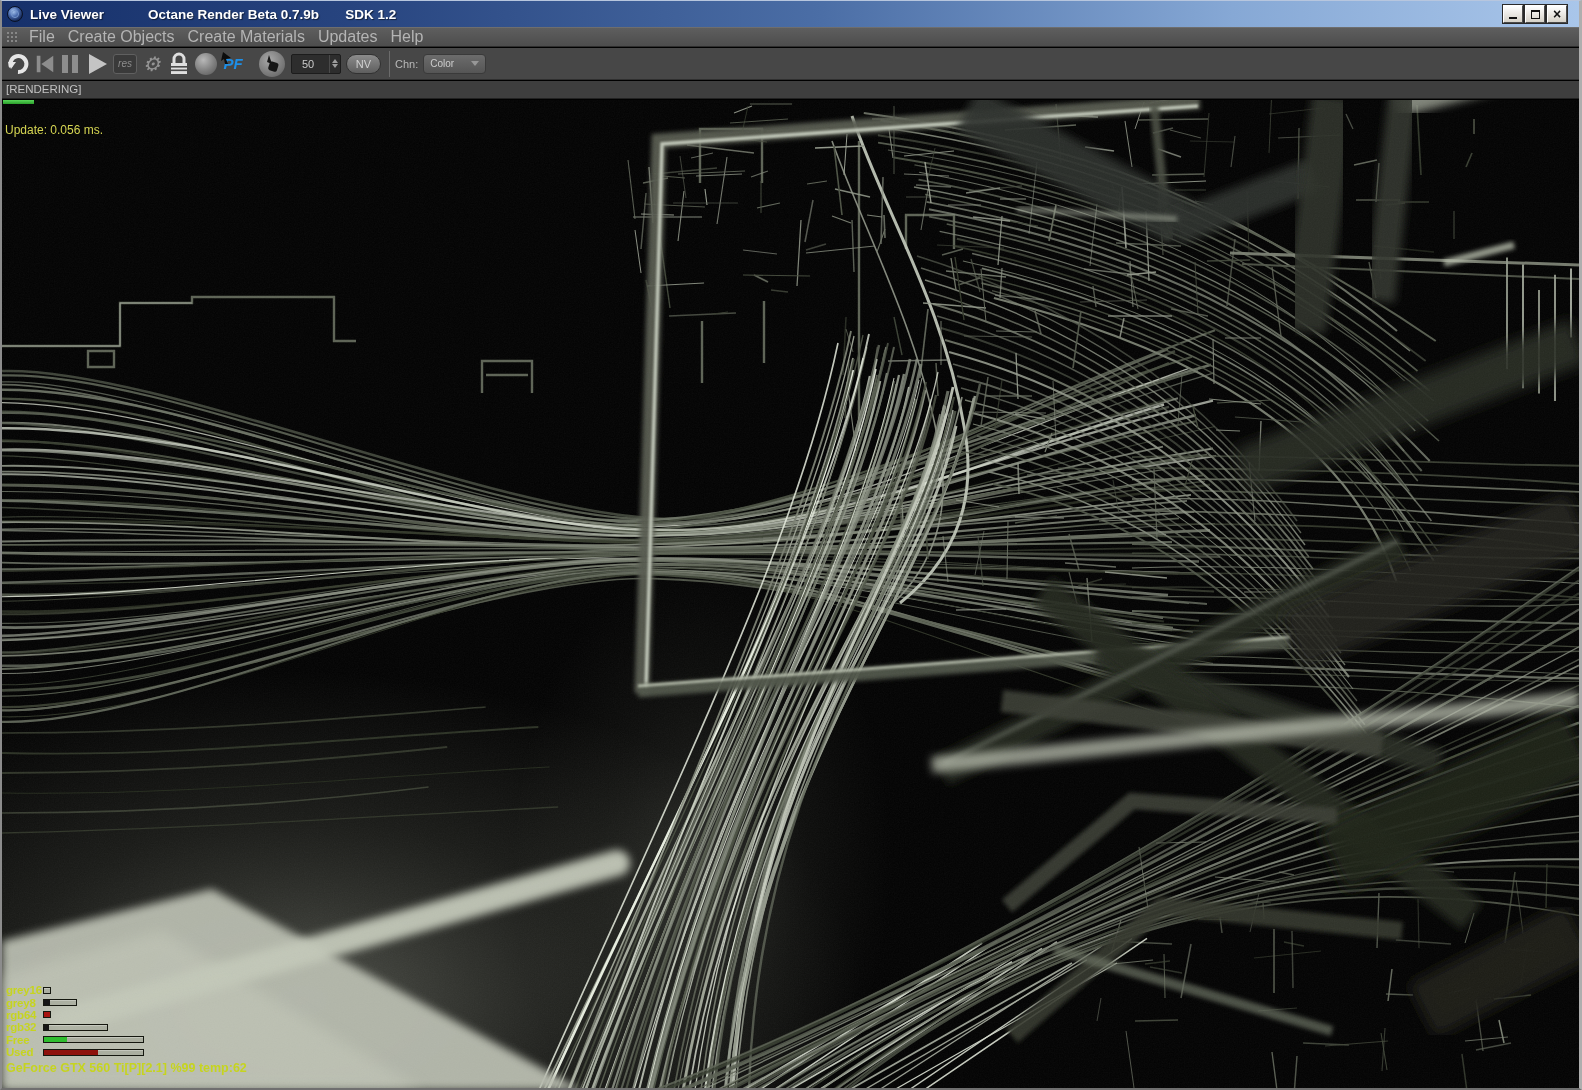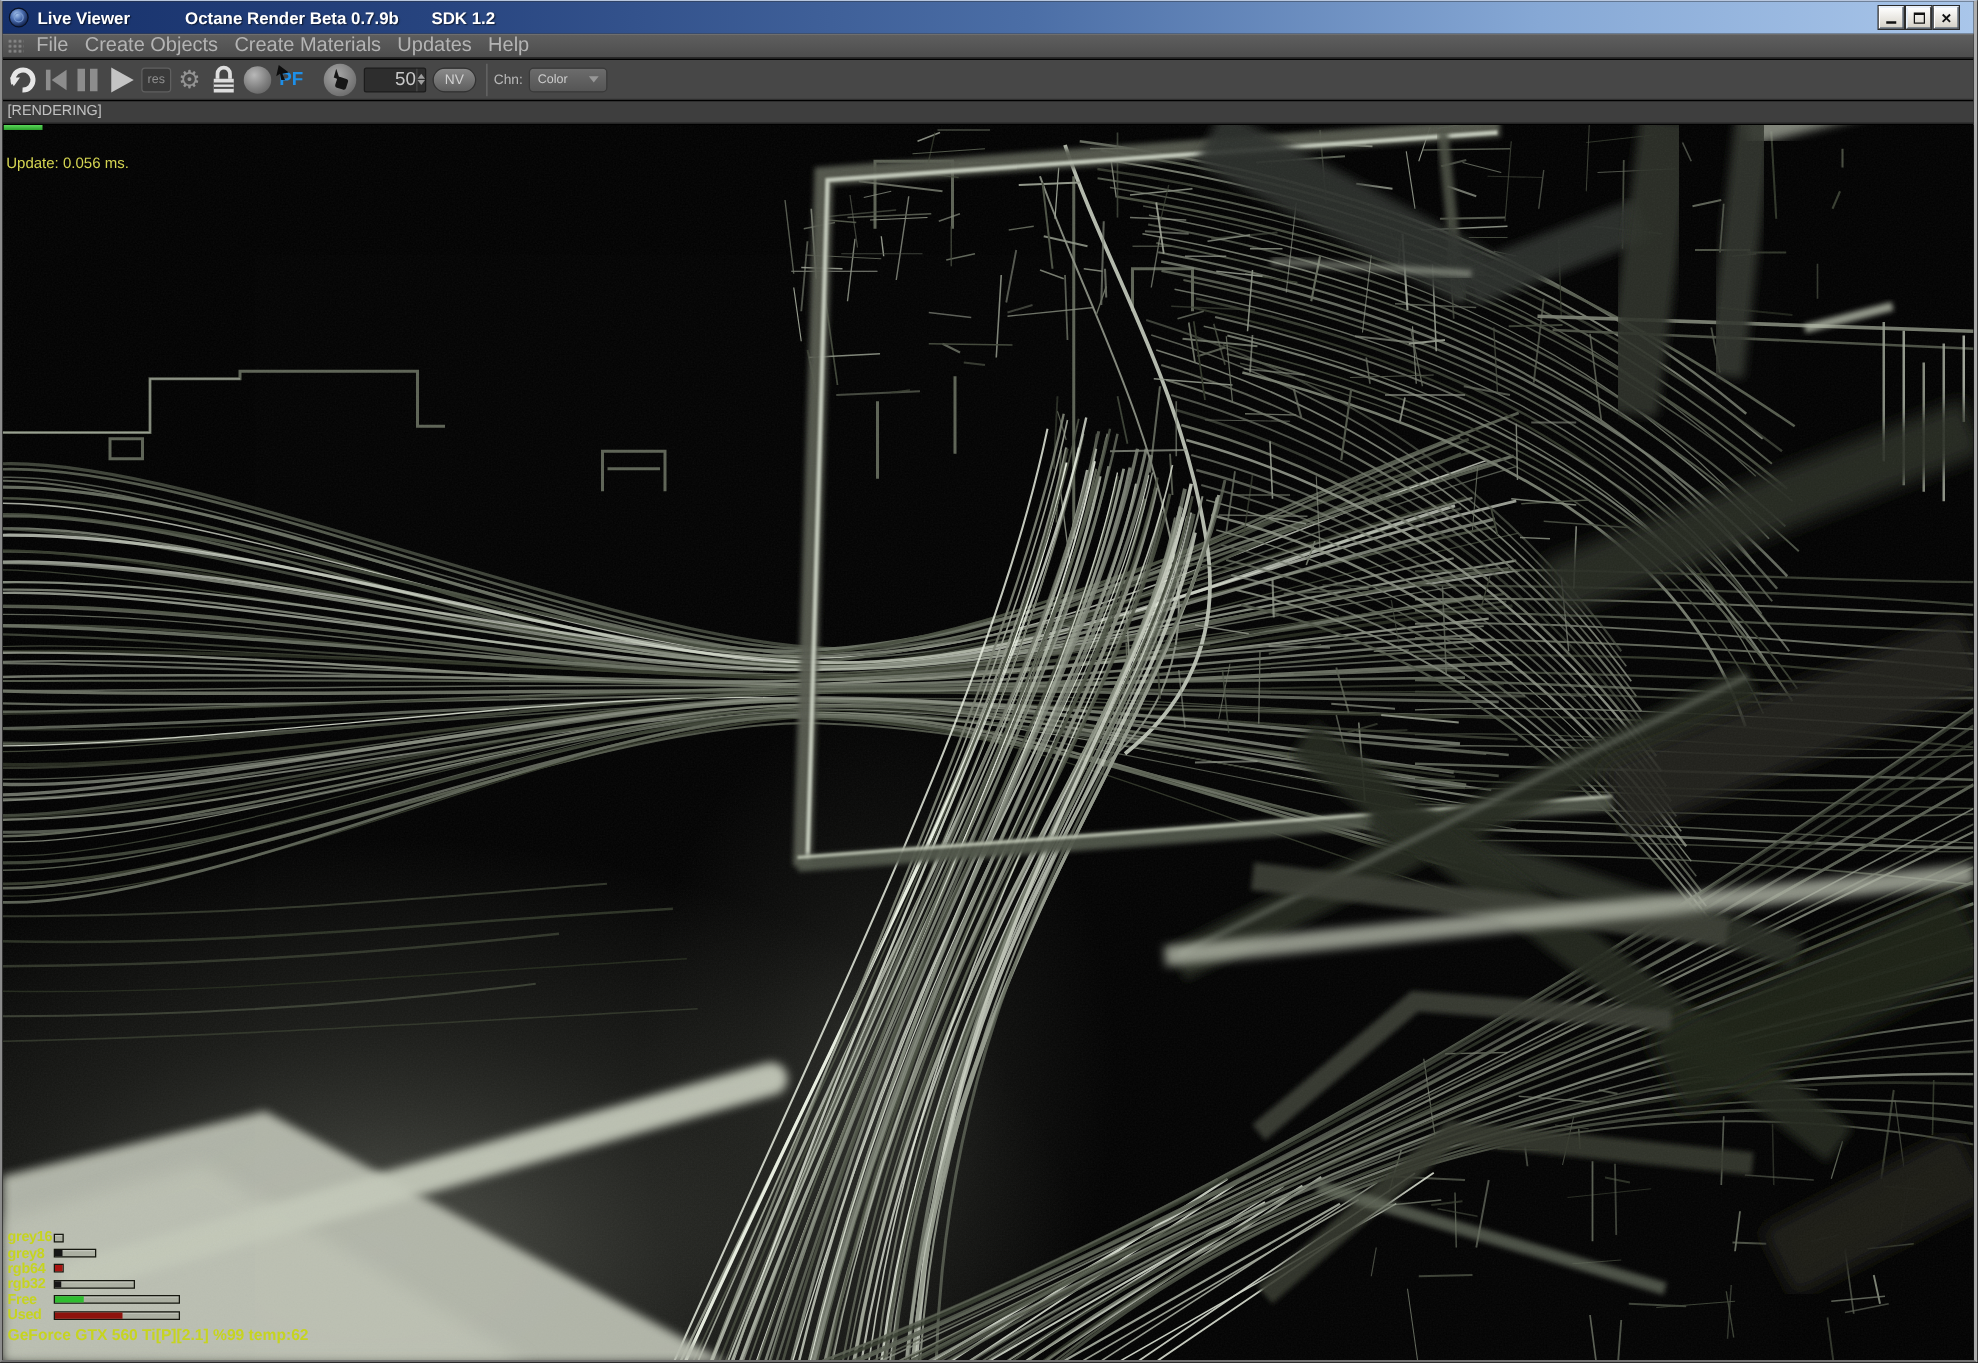--- a/index.html
+++ b/index.html
@@ -37,34 +37,34 @@
     background:linear-gradient(#5e5e5e,#4d4d4d);
     border-top:1px solid #6e6e6e;border-bottom:1px solid #2d2d2d;
     display:flex;align-items:center;}
   .menu-grip{width:13px;height:12px;margin-left:4px;margin-right:10px;
     background-image:radial-gradient(circle,#8f8f8f 1px,rgba(0,0,0,0) 1.3px);
     background-size:4px 4px;opacity:.85;}
   .menu-item{color:#b4b4b4;font-size:16px;padding:2px 0;margin-right:13px;cursor:default;}
   
   .toolbar{position:absolute;top:47px;left:0;right:0;height:32px;background:#474747;
     border-bottom:1px solid #303030;display:flex;align-items:center;padding-left:2px;}
-  .tbtn{height:30px;display:flex;align-items:center;justify-content:center;flex:0 0 auto;}
+  .tbtn{height:30px;display:flex;align-items:center;justify-content:center;flex:0 0 auto;font-style:italic;}
   .res-btn{width:24px;height:20px;margin:0 1px;background:#3a3a3a;border:1px solid #606060;
     border-radius:3px;color:#8d8d8d;font-size:10px;display:flex;align-items:center;justify-content:center;}
   .gear-glyph{font-size:20px;color:#949494;line-height:1;}
   .sphere{width:22px;height:22px;border-radius:50%;
     background:radial-gradient(circle at 38% 32%,#b8b8b8,#7e7e7e 55%,#565656);}
   .pf-wrap{position:relative;width:28px;}
   .pf-text{color:#1d8fe8;font-weight:bold;font-size:15px;letter-spacing:0;text-align:right;}
   .hand-btn{width:26px;height:26px;border-radius:50%;
     background:radial-gradient(circle at 40% 35%,#a8a8a8,#7a7a7a 60%,#5c5c5c);
     position:relative;margin-left:12px;}
   .spinner{width:50px;height:20px;background:#2d2d2d;border:1px solid #1c1c1c;
     border-radius:2px;margin-left:6px;display:flex;align-items:center;position:relative;}
-  .spin-value{color:#c9c9c9;font-size:15px;padding-left:24px;flex:1;}
+  .spin-value{color:#c9c9c9;font-size:11px;padding-left:10px;flex:1;}
   .spin-arrows{width:11px;height:100%;border-left:1px solid #4a4a4a;
     display:flex;flex-direction:column;align-items:center;justify-content:center;gap:1px;}
   .arr-up{width:0;height:0;border-left:3px solid rgba(0,0,0,0);border-right:3px solid rgba(0,0,0,0);border-bottom:4px solid #9d9d9d;}
   .arr-dn{width:0;height:0;border-left:3px solid rgba(0,0,0,0);border-right:3px solid rgba(0,0,0,0);border-top:4px solid #9d9d9d;}
   .nv-btn{width:35px;height:20px;margin-left:5px;border-radius:10px;
     background:linear-gradient(#8b8b8b,#5e5e5e);border:1px solid #323232;
     color:#d2d2d2;font-size:11px;display:flex;align-items:center;justify-content:center;}
   .tb-sep{width:1px;height:26px;background:#6b6b6b;margin:0 5px 0 8px;}
   .chn-label{color:#b9b9b9;font-size:11px;margin-right:5px;}
   .dropdown{width:63px;height:20px;border-radius:4px;border:1px solid #3a3a3a;

